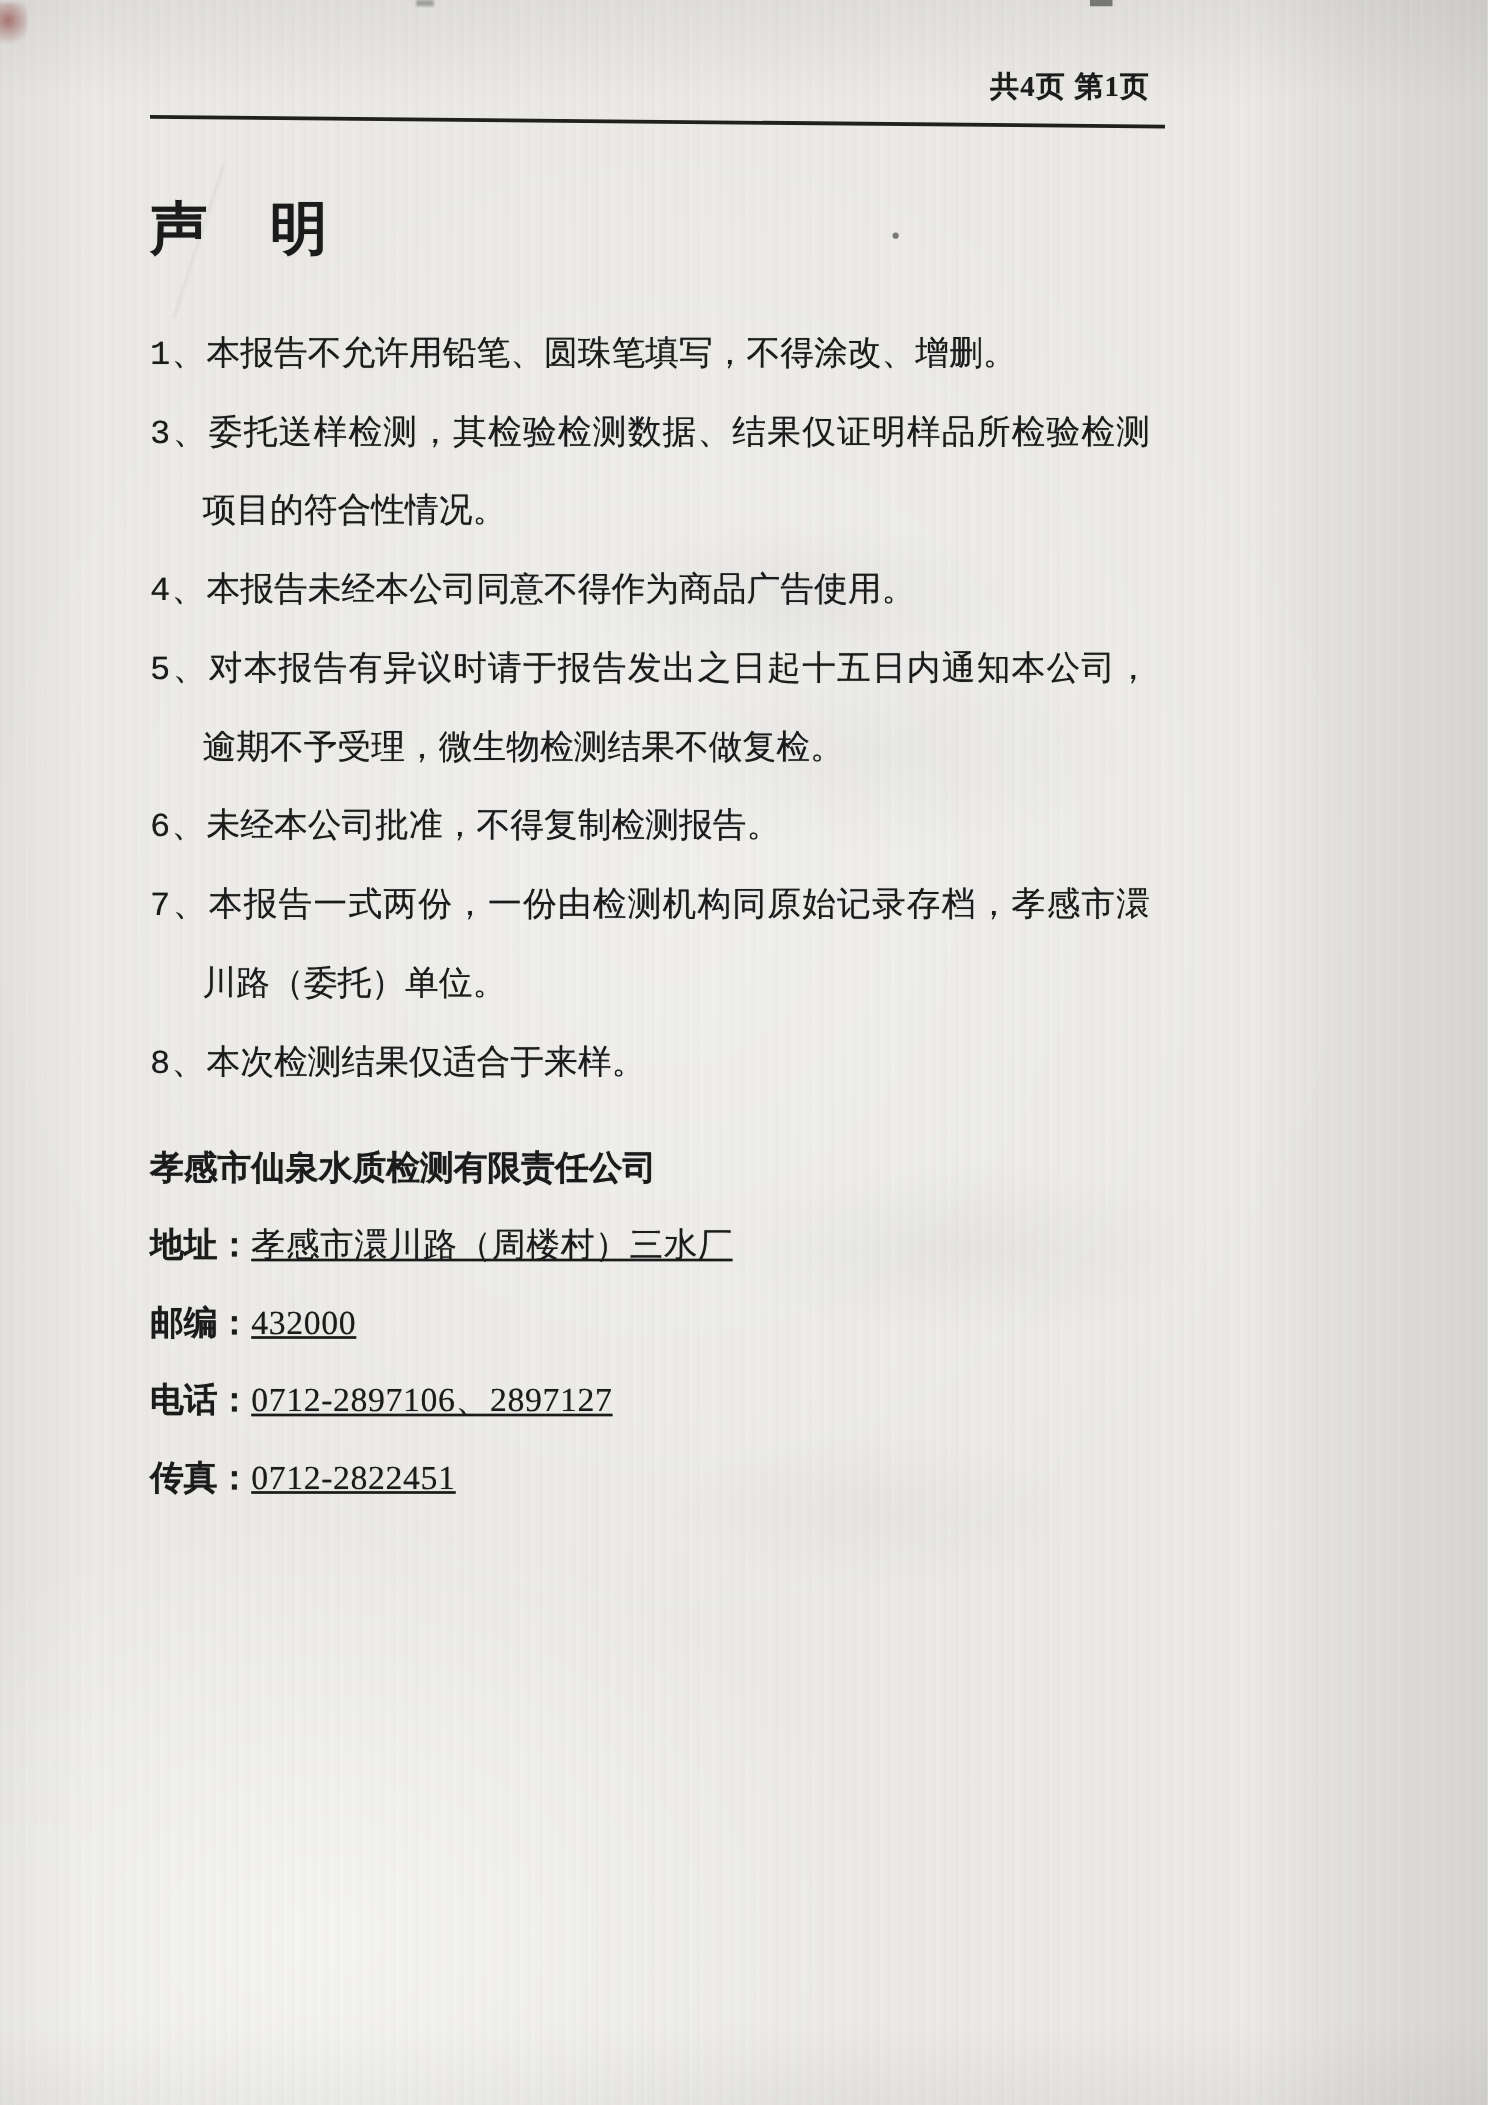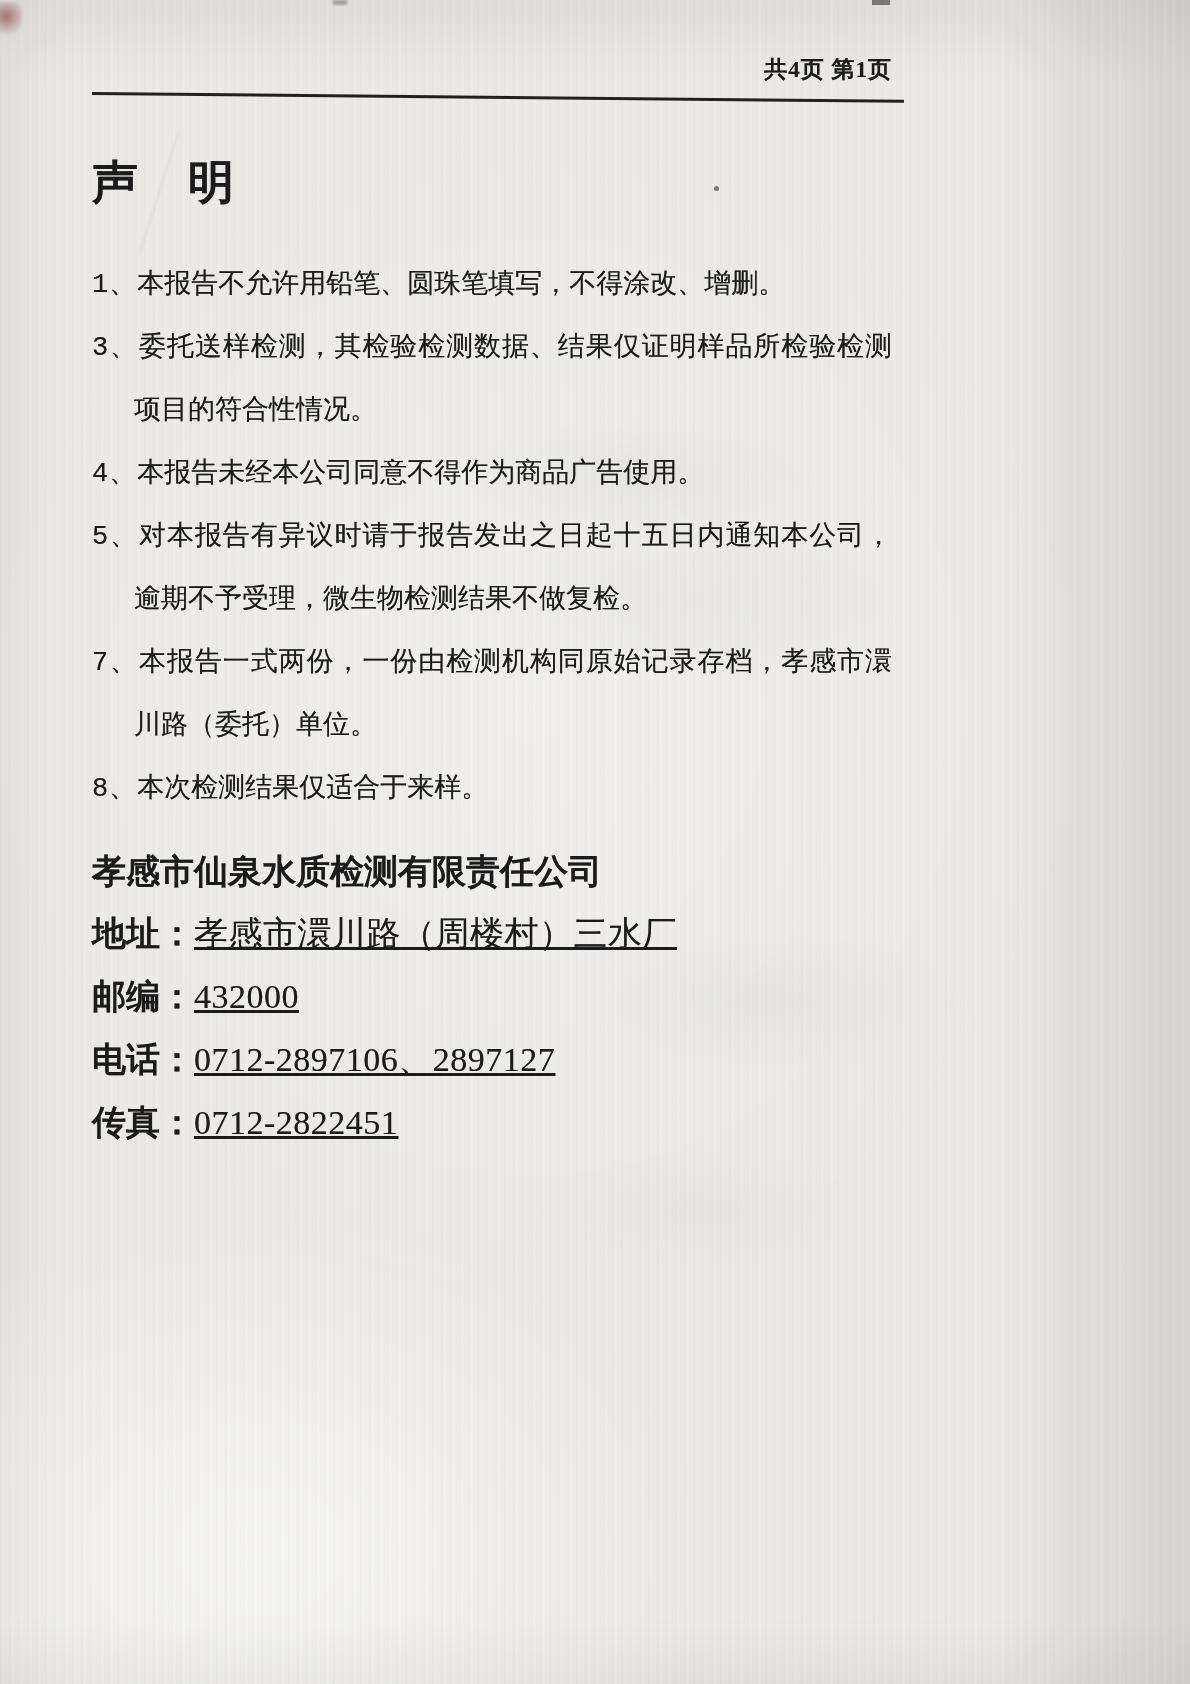--- a/index.html
+++ b/index.html
@@ -52,21 +52,21 @@
     left: 158px; top: 128px; width: 2px; height: 130px;
     background: rgba(0,0,0,0.055);
     transform: rotate(18deg);
     filter: blur(1px);
   }
   .dot-title { left: 714px; top: 186px; width: 5px; height: 5px; border-radius: 50%; background: rgba(30,30,30,0.55); }
 
   .content {
     position: relative;
     width: 800px;
-    margin-left: 92px;
+    margin-left: 120px;
   }
   .ink { text-shadow: 0 0 0.6px rgba(27,27,27,0.55); }
 
   .page-header { padding-top: 54px; }
   .page-info {
     text-align: right;
     font-size: 23px;
     font-weight: bold;
     line-height: 32px;
     padding-right: 0;
@@ -102,21 +102,21 @@
     padding-left: 42px;
     text-indent: -42px;
     text-align: justify;
     text-justify: inter-ideograph;
     font-family: Liberation Mono, monospace;
   }
   .stmt-item .num { letter-spacing: 1px; }
 
   .company {
     margin-top: 19px;
-    font-size: 34px;
+    font-size: 27px;
     line-height: 62px;
   }
   .company-name,
   .company-row .label {
     font-family: "Liberation Sans", "DejaVu Sans", sans-serif;
     font-weight: 700;
   }
   .company-row .value {
     font-family: "Liberation Serif", "DejaVu Serif", serif;
     letter-spacing: 0.5px;
@@ -142,20 +142,21 @@
       <div class="header-rule"></div>
     </header>
 
     <h1 class="doc-title ink">声　明</h1>
 
     <ol class="statement-list">
       <li class="stmt-item ink"><span class="num">1、</span><span class="txt">本报告不允许用铅笔、圆珠笔填写，不得涂改、增删。</span></li>
       <li class="stmt-item ink"><span class="num">3、</span><span class="txt">委托送样检测，其检验检测数据、结果仅证明样品所检验检测项目的符合性情况。</span></li>
       <li class="stmt-item ink"><span class="num">4、</span><span class="txt">本报告未经本公司同意不得作为商品广告使用。</span></li>
       <li class="stmt-item ink"><span class="num">5、</span><span class="txt">对本报告有异议时请于报告发出之日起十五日内通知本公司，逾期不予受理，微生物检测结果不做复检。</span></li>
+      <li class="stmt-item ink"><span class="num">6、</span><span class="txt">未经本公司批准，不得复制检测报告。</span></li>
       <li class="stmt-item ink"><span class="num">7、</span><span class="txt">本报告一式两份，一份由检测机构同原始记录存档，孝感市澴川路（委托）单位。</span></li>
       <li class="stmt-item ink"><span class="num">8、</span><span class="txt">本次检测结果仅适合于来样。</span></li>
     </ol>
 
     <section class="company">
       <div class="company-name ink">孝感市仙泉水质检测有限责任公司</div>
       <div class="company-row ink">
         <span class="label">地址：</span><span class="value">孝感市澴川路（周楼村）三水厂</span>
       </div>
       <div class="company-row ink">

